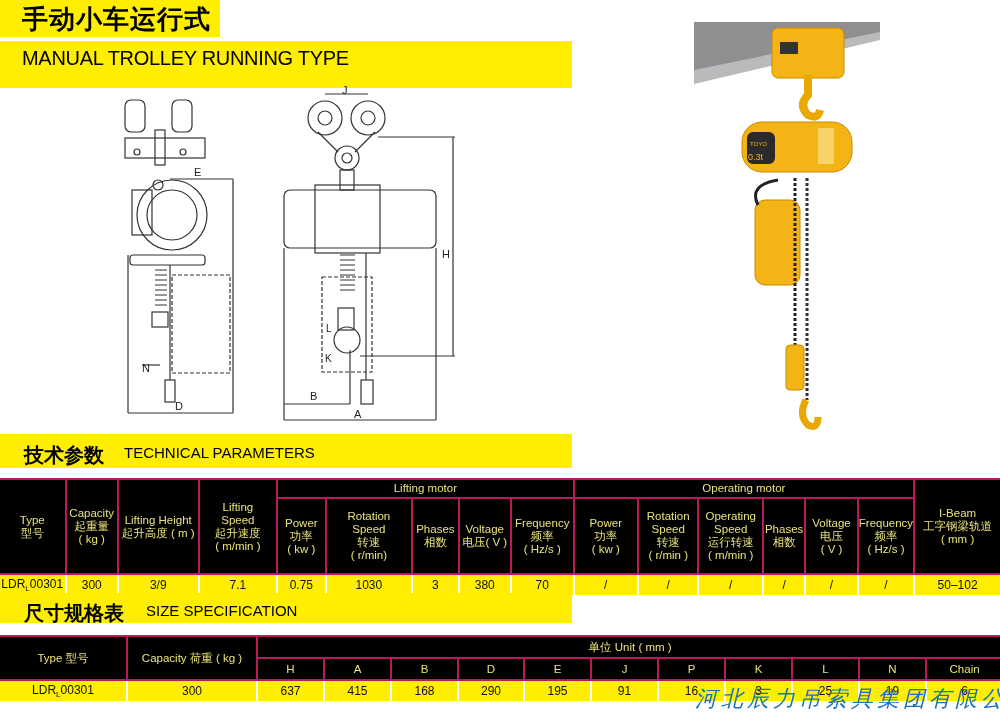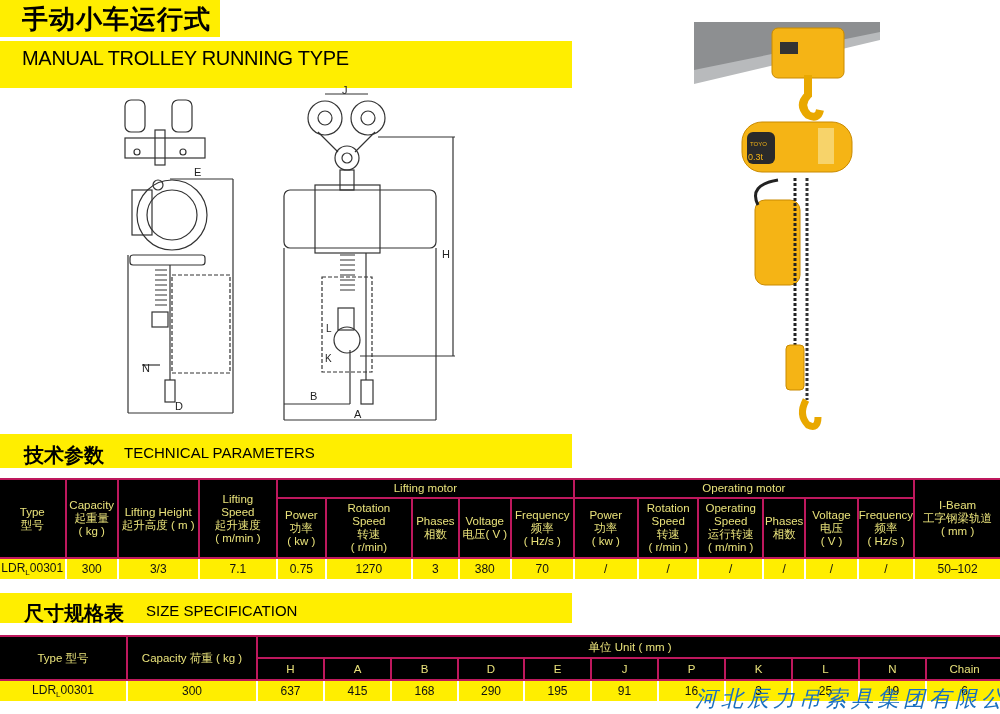--- a/index.html
+++ b/index.html
@@ -156,40 +156,40 @@
   <tbody>
       <tr style="height:19px;">
     <th rowspan="2"><span>Type</span><br><span>型号</span></th>
     <th rowspan="2"><span>Capacity</span><br><span>起重量</span><br><span>( kg )</span></th>
     <th rowspan="2"><span>Lifting Height</span><br><span>起升高度 ( m )</span></th>
     <th rowspan="2"><span>Lifting</span><br><span>Speed</span><br><span>起升速度</span><br><span>( m/min )</span></th>
     <th colspan="5">Lifting motor</th>
     <th colspan="6">Operating motor</th>
     <th rowspan="2"><span>I-Beam</span><br><span>工字钢梁轨道</span><br><span>( mm )</span></th>
   </tr>
-  <tr style="height:60px;">
+  <tr style="height:76px;">
     <th><span>Power</span><br><span>功率</span><br><span>( kw )</span></th>
     <th><span>Rotation</span><br><span>Speed</span><br><span>转速</span><br><span>( r/min)</span></th>
     <th><span>Phases</span><br><span>相数</span></th>
     <th><span>Voltage</span><br><span>电压( V )</span></th>
     <th><span>Frequency</span><br><span>频率</span><br><span>( Hz/s )</span></th>
     <th><span>Power</span><br><span>功率</span><br><span>( kw )</span></th>
     <th><span>Rotation</span><br><span>Speed</span><br><span>转速</span><br><span>( r/min )</span></th>
     <th><span>Operating</span><br><span>Speed</span><br><span>运行转速</span><br><span>( m/min )</span></th>
     <th><span>Phases</span><br><span>相数</span></th>
     <th><span>Voltage</span><br><span>电压</span><br><span>( V )</span></th>
     <th><span>Frequency</span><br><span>频率</span><br><span>( Hz/s )</span></th>
   </tr>
   <tr>
     <td><span>LDR</span><span class="sub">L</span><span>00301</span></td>
     <td>300</td>
-    <td>3/3</td>
+    <td>3/9</td>
     <td>7.1</td>
     <td>0.75</td>
-    <td>1270</td>
+    <td>1030</td>
     <td>3</td>
     <td>380</td>
     <td>70</td>
     <td>/</td>
     <td>/</td>
     <td>/</td>
     <td>/</td>
     <td>/</td>
     <td>/</td>
     <td>50–102</td>

